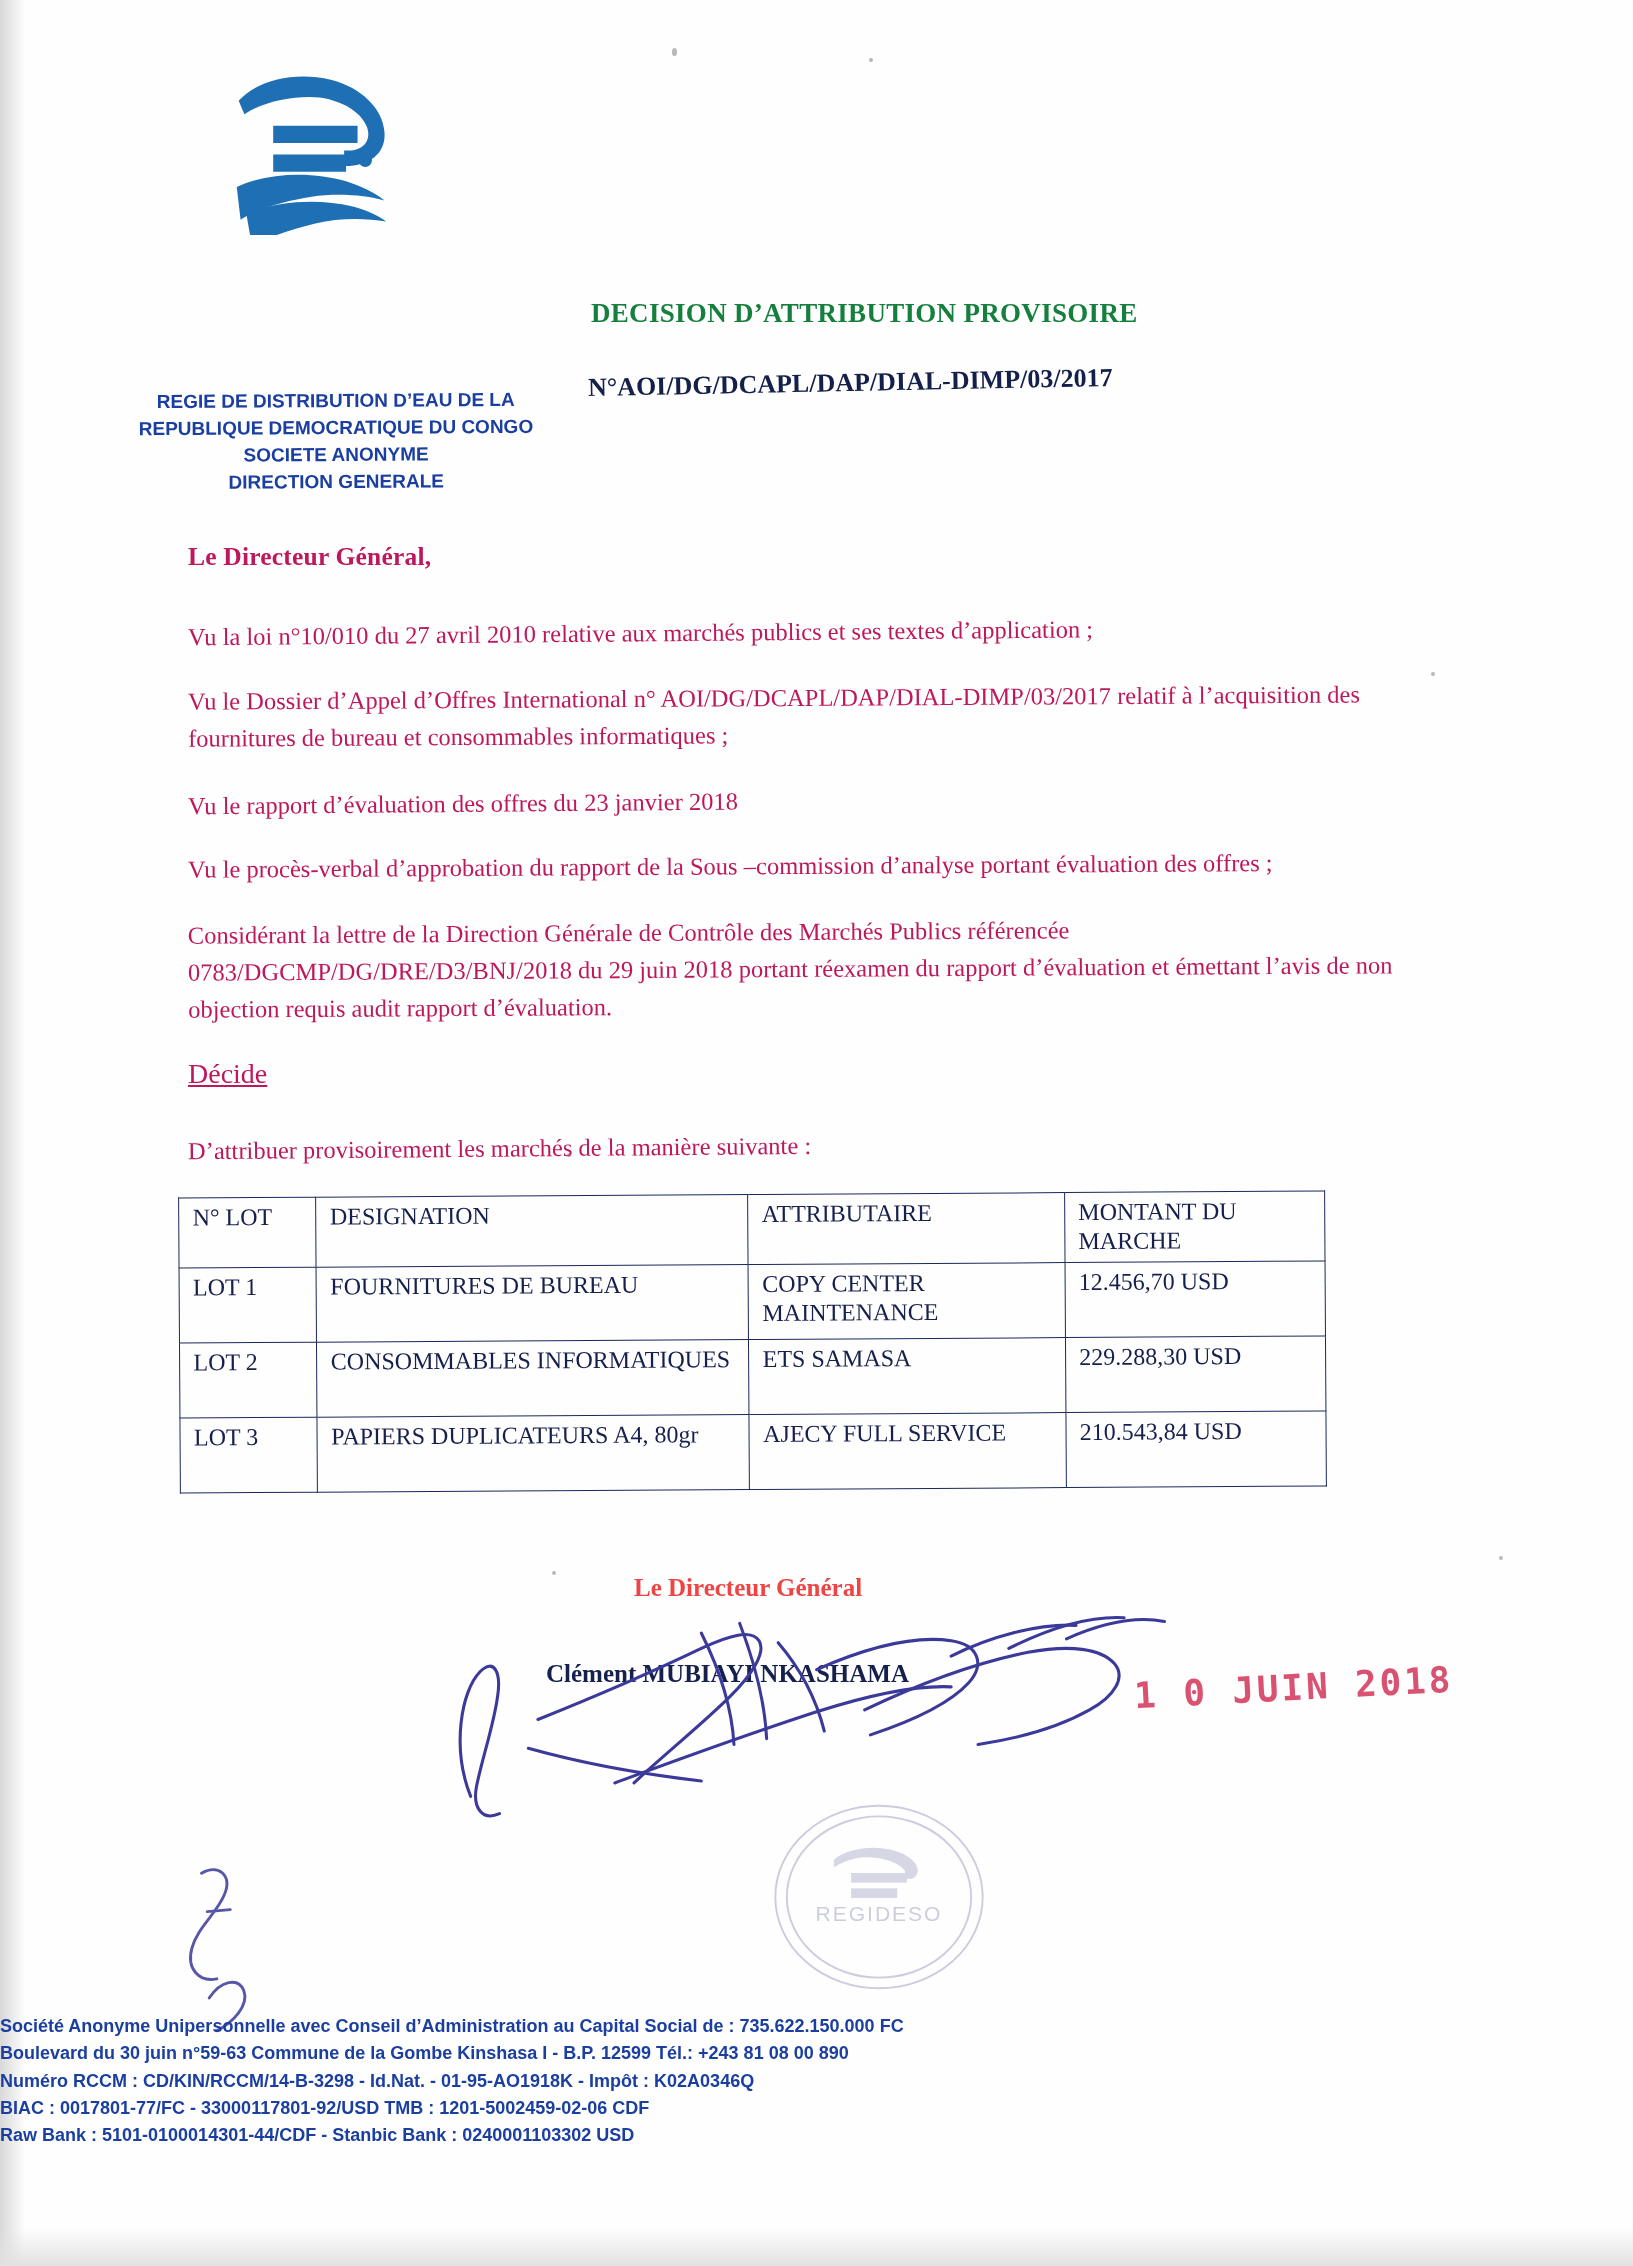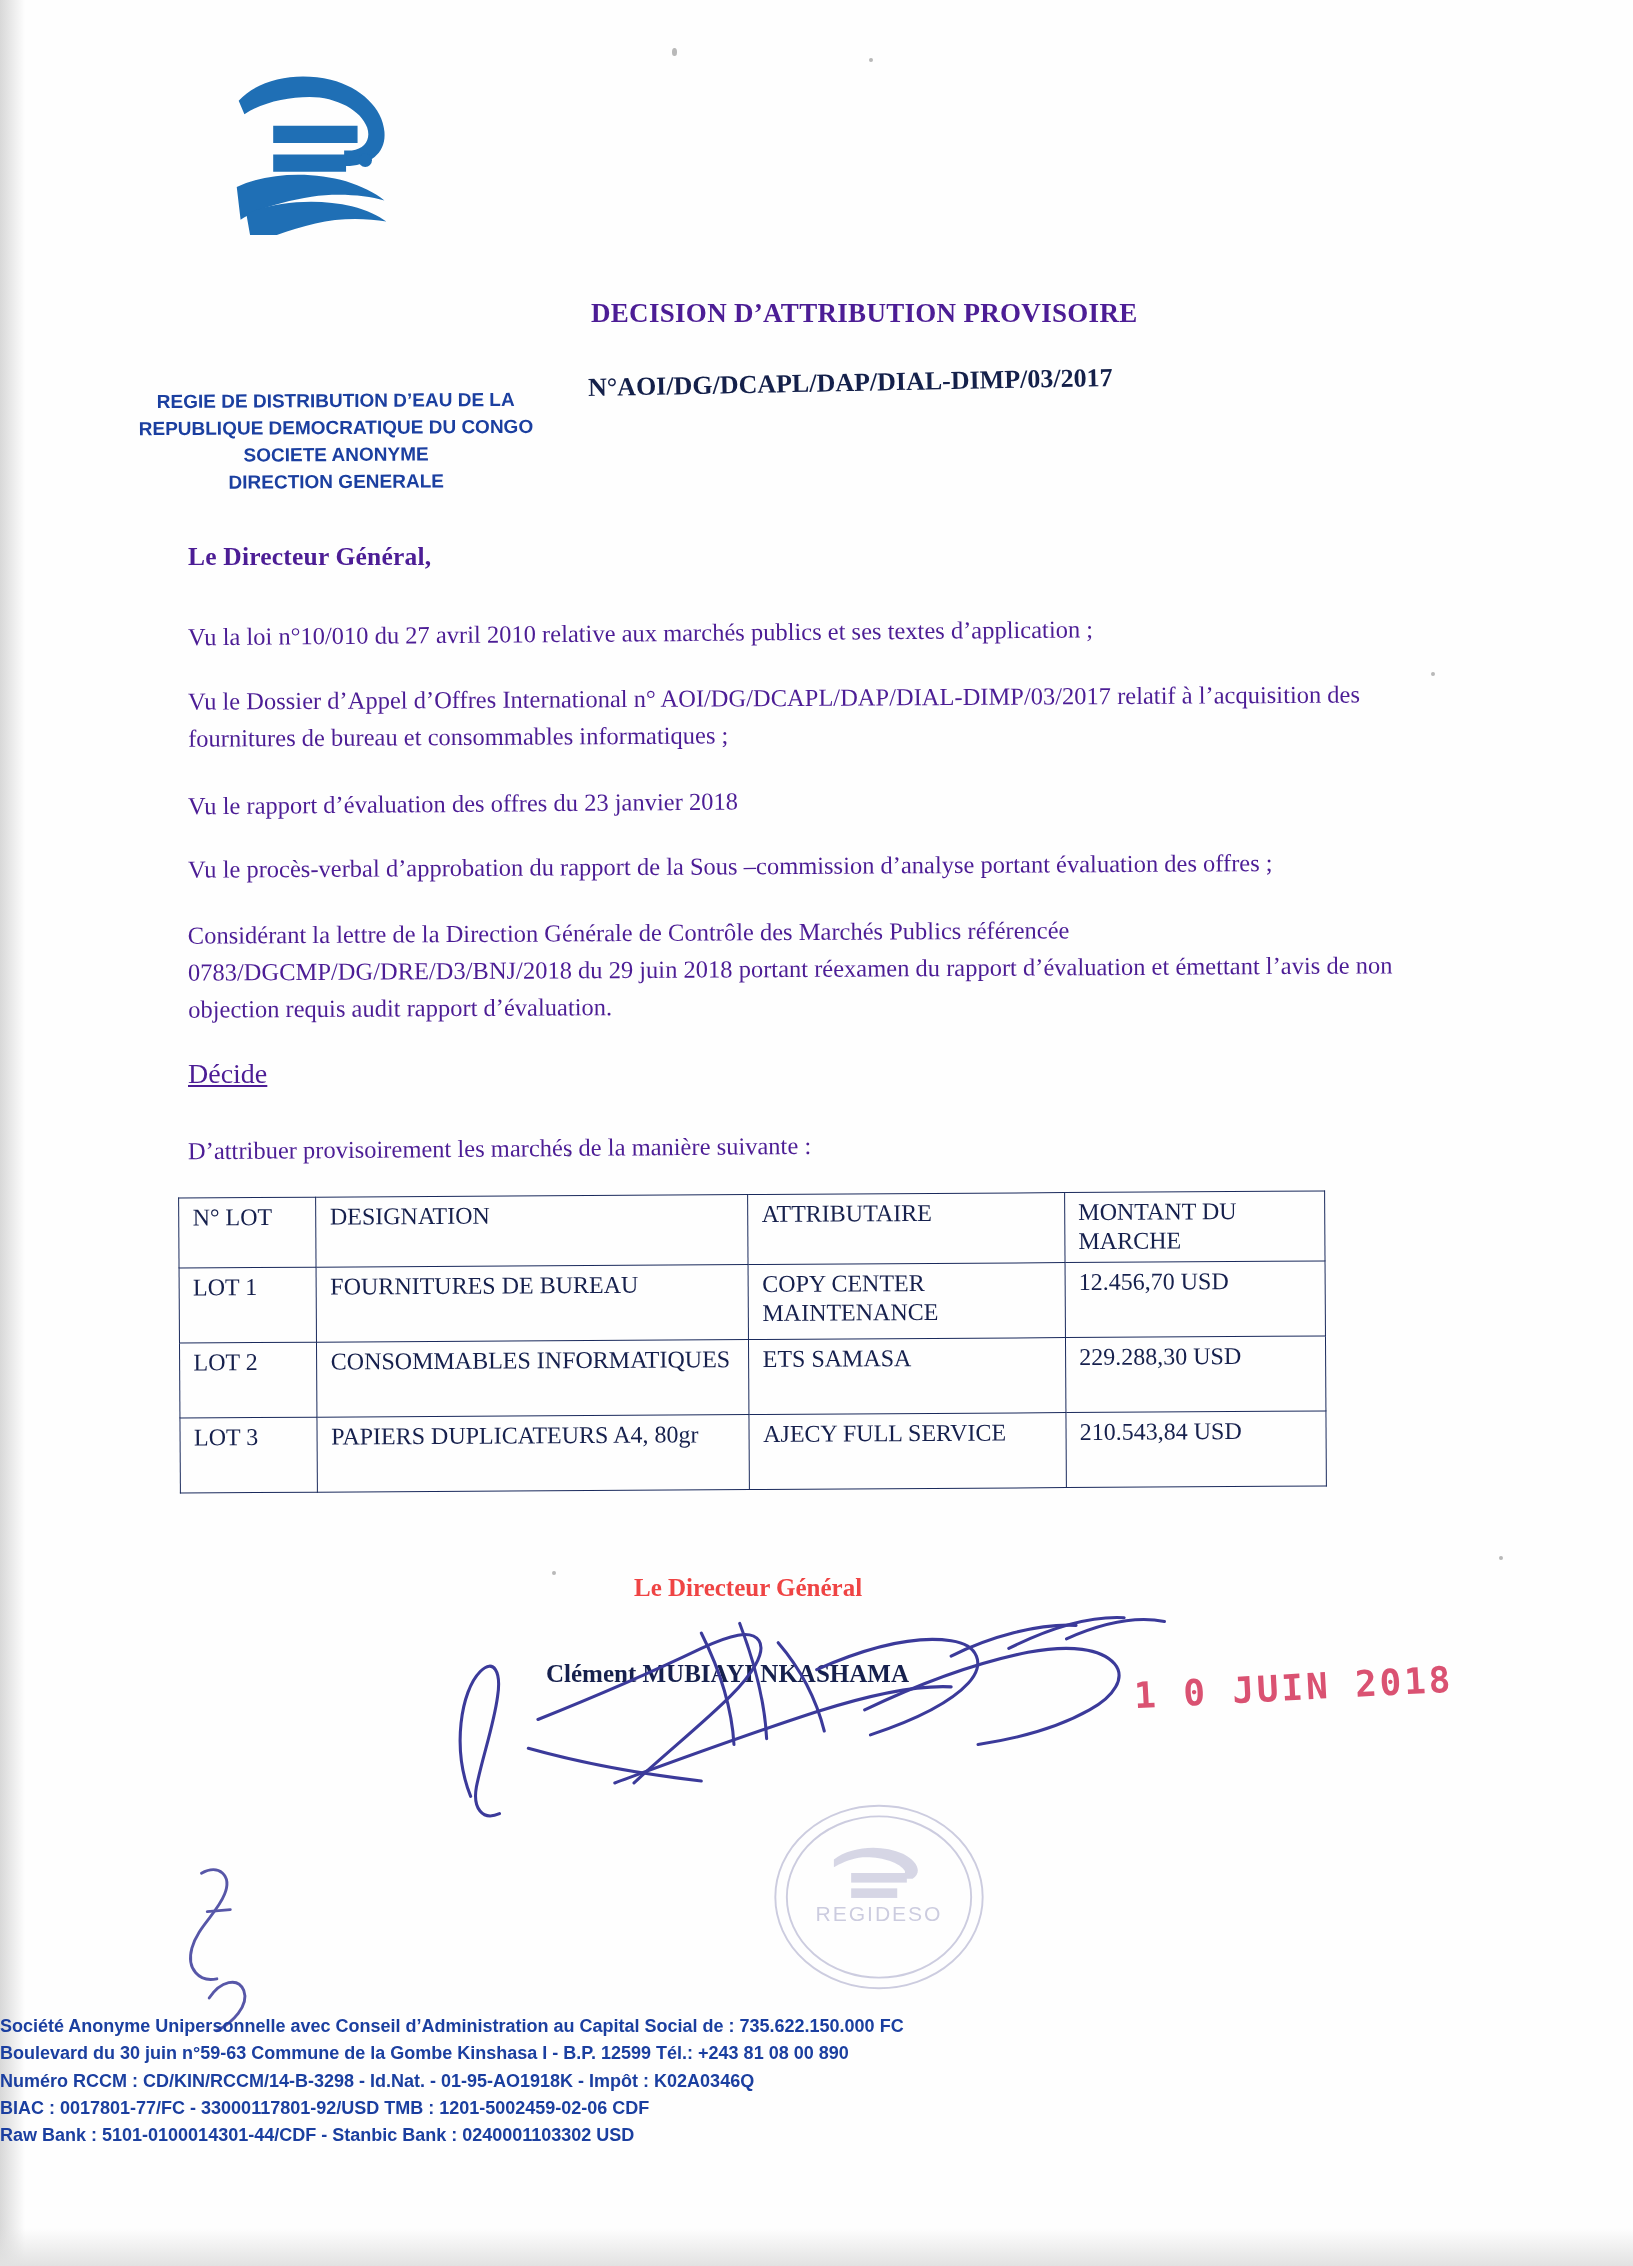--- a/index.html
+++ b/index.html
@@ -42,21 +42,21 @@
     height: 163px;
   }
   
   .doc-title {
     position: absolute;
     left: 591px;
     top: 298px;
     font-weight: bold;
     font-size: 27px;
     letter-spacing: 0.3px;
-    color: #4c1d95;
+    color: #15803d;
     font-family: "Liberation Serif", serif;
   }
   .doc-ref {
     position: absolute;
     left: 588px;
     top: 368px;
     font-weight: bold;
     font-size: 26px;
     color: #14204a;
     transform: rotate(-1.1deg);
@@ -76,21 +76,21 @@
   }
 
   
   .body-text {
     position: absolute;
     left: 188px;
     top: 538px;
     width: 1210px;
     font-size: 24.5px;
     line-height: 1.5;
-    color: #4c1d95;
+    color: #be185d;
   }
   .body-text p {
     margin: 0 0 29px 0;
   }
   .lead {
     font-weight: bold;
     font-size: 25.5px;
     margin-bottom: 38px !important;
     letter-spacing: 0.2px;
   }

